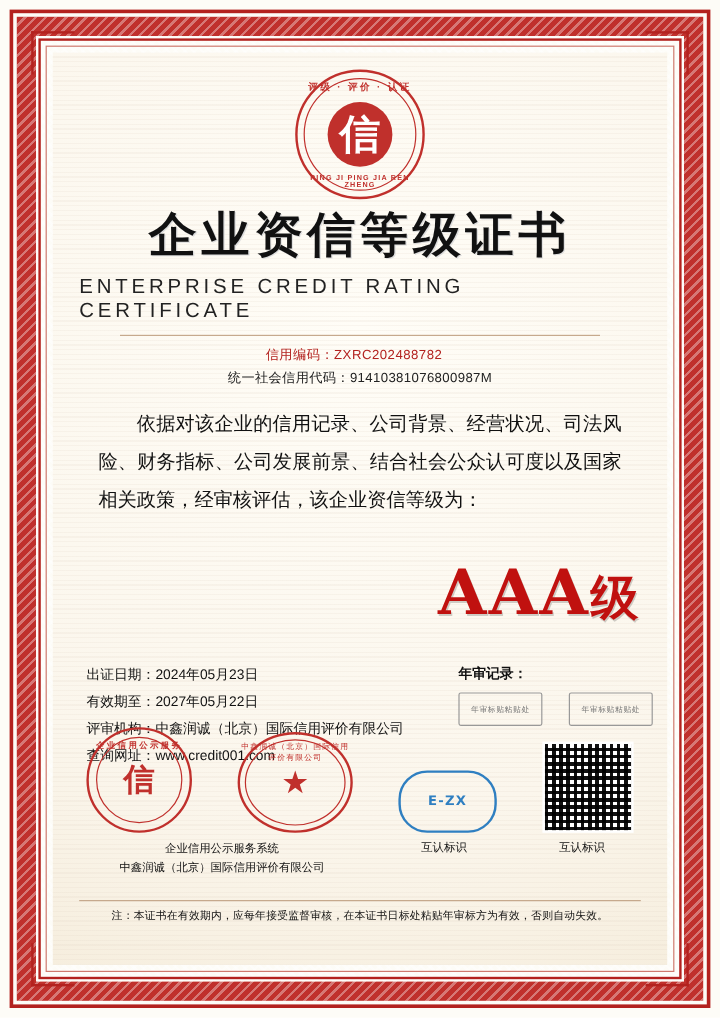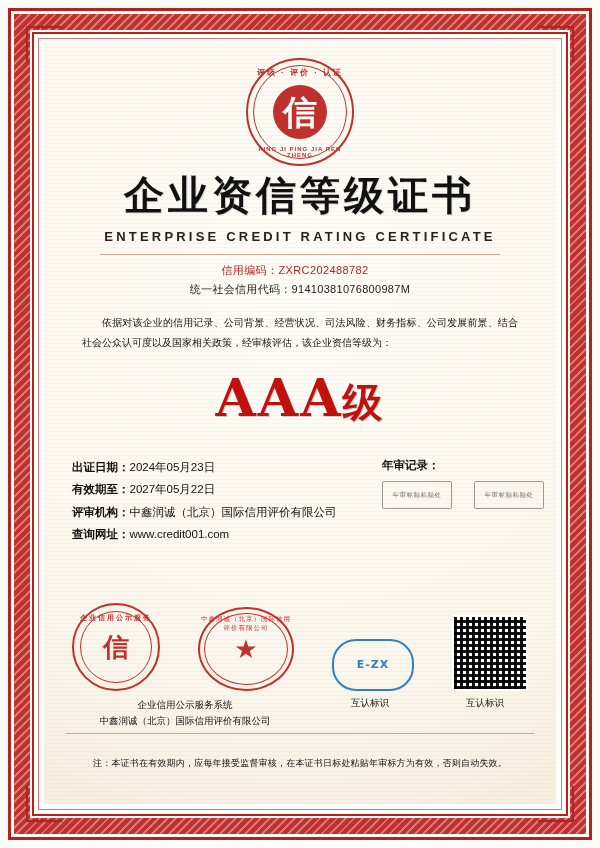--- a/index.html
+++ b/index.html
@@ -101,23 +101,23 @@
   
   .title-cn{
     text-align:center;
     font-family:"DejaVu Sans", sans-serif;
     font-size:40px;font-weight:bold;letter-spacing:4px;
     color:#111;
     margin-top:2px;
     text-shadow:1px 1px 0 #ddd;
   }
   .title-en{
-    text-align:center;
-    font-size:13px;letter-spacing:3.2px;
-    color:#222;margin-top:6px;font-weight:bold;
+    text-align:left;
+    font-size:17px;letter-spacing:3.2px;
+    color:#222;margin-top:6px;font-weight:normal;
   }
   .rule{
     height:1px;background:#c6a98d;margin:10px 34px 0 34px;
   }
   .code-line{
     text-align:center;
     font-size:11px;color:#b3221f;
     margin:8px 10px 0 0;
     letter-spacing:.4px;
   }
@@ -125,47 +125,47 @@
     text-align:center;
     font-family:"DejaVu Sans", sans-serif;
     font-size:21px;font-weight:bold;color:#111;
     margin-top:10px;letter-spacing:1px;
   }
   .uscc{
     text-align:center;font-size:11px;color:#222;margin-top:4px;letter-spacing:.3px;
   }
   .body-text{
     margin:16px 16px 0 16px;
-    font-size:10px;line-height:2.0;color:#111;
+    font-size:16px;line-height:2.0;color:#111;
     text-align:justify;
     text-indent:2em;
   }
   .grade{
-    text-align:center;
-    margin-top:14px;
+    text-align:right;
+    margin-top:30px;
     color:#c0110f;
     font-family:"DejaVu Serif", serif;
     font-weight:bold;
     font-size:52px;
     letter-spacing:2px;
     text-shadow:1px 1px 0 rgba(0,0,0,.18);
   }
   .grade .cn{font-family:"DejaVu Sans", sans-serif;font-size:40px;}
 
   
   .info{
     margin-top:26px;
     display:flex;
     align-items:flex-start;
     gap:10px;
     padding:0 6px;
   }
   .info-left{flex:0 0 300px;}
   .info-row{font-size:11.5px;color:#111;line-height:1.95;white-space:nowrap;}
-  .info-row b{font-weight:bold;margin-top:24px;}
+  .info-row b{font-weight:normal;margin-top:24px;}
   .info-right{flex:1;padding-top:2px;}
   .annual-title{font-size:11.5px;color:#111;font-weight:bold;margin-bottom:8px;}
   .stamp-boxes{display:flex;gap:22px;}
   .stamp-box{
     width:68px;height:26px;border:1px solid #999;border-radius:2px;
     display:flex;align-items:center;justify-content:center;
     font-size:6.5px;color:#777;letter-spacing:.5px;
   }
 
   
@@ -226,23 +226,23 @@
   }
   .seal-labels{
     display:flex;justify-content:space-between;
     padding:6px 4px 0 4px;
     font-size:9.5px;color:#111;
   }
   .seal-labels .lbl-left{width:230px;text-align:center;line-height:1.7;}
   .seal-labels .lbl-mid{width:90px;text-align:center;}
   .seal-labels .lbl-right{width:90px;text-align:center;}
   .note{
-    margin-top:4px;
+    margin-top:18px;
     border-top:1px solid #c6a98d;
-    padding-top:23px;
+    padding-top:6px;
     font-size:9px;color:#111;text-align:center;letter-spacing:.2px;
   }
 </style>
 </head>
 <body>
 
 <div class="page">
 
   <div class="border-outer"></div>
   <div class="border-guilloche"></div>

